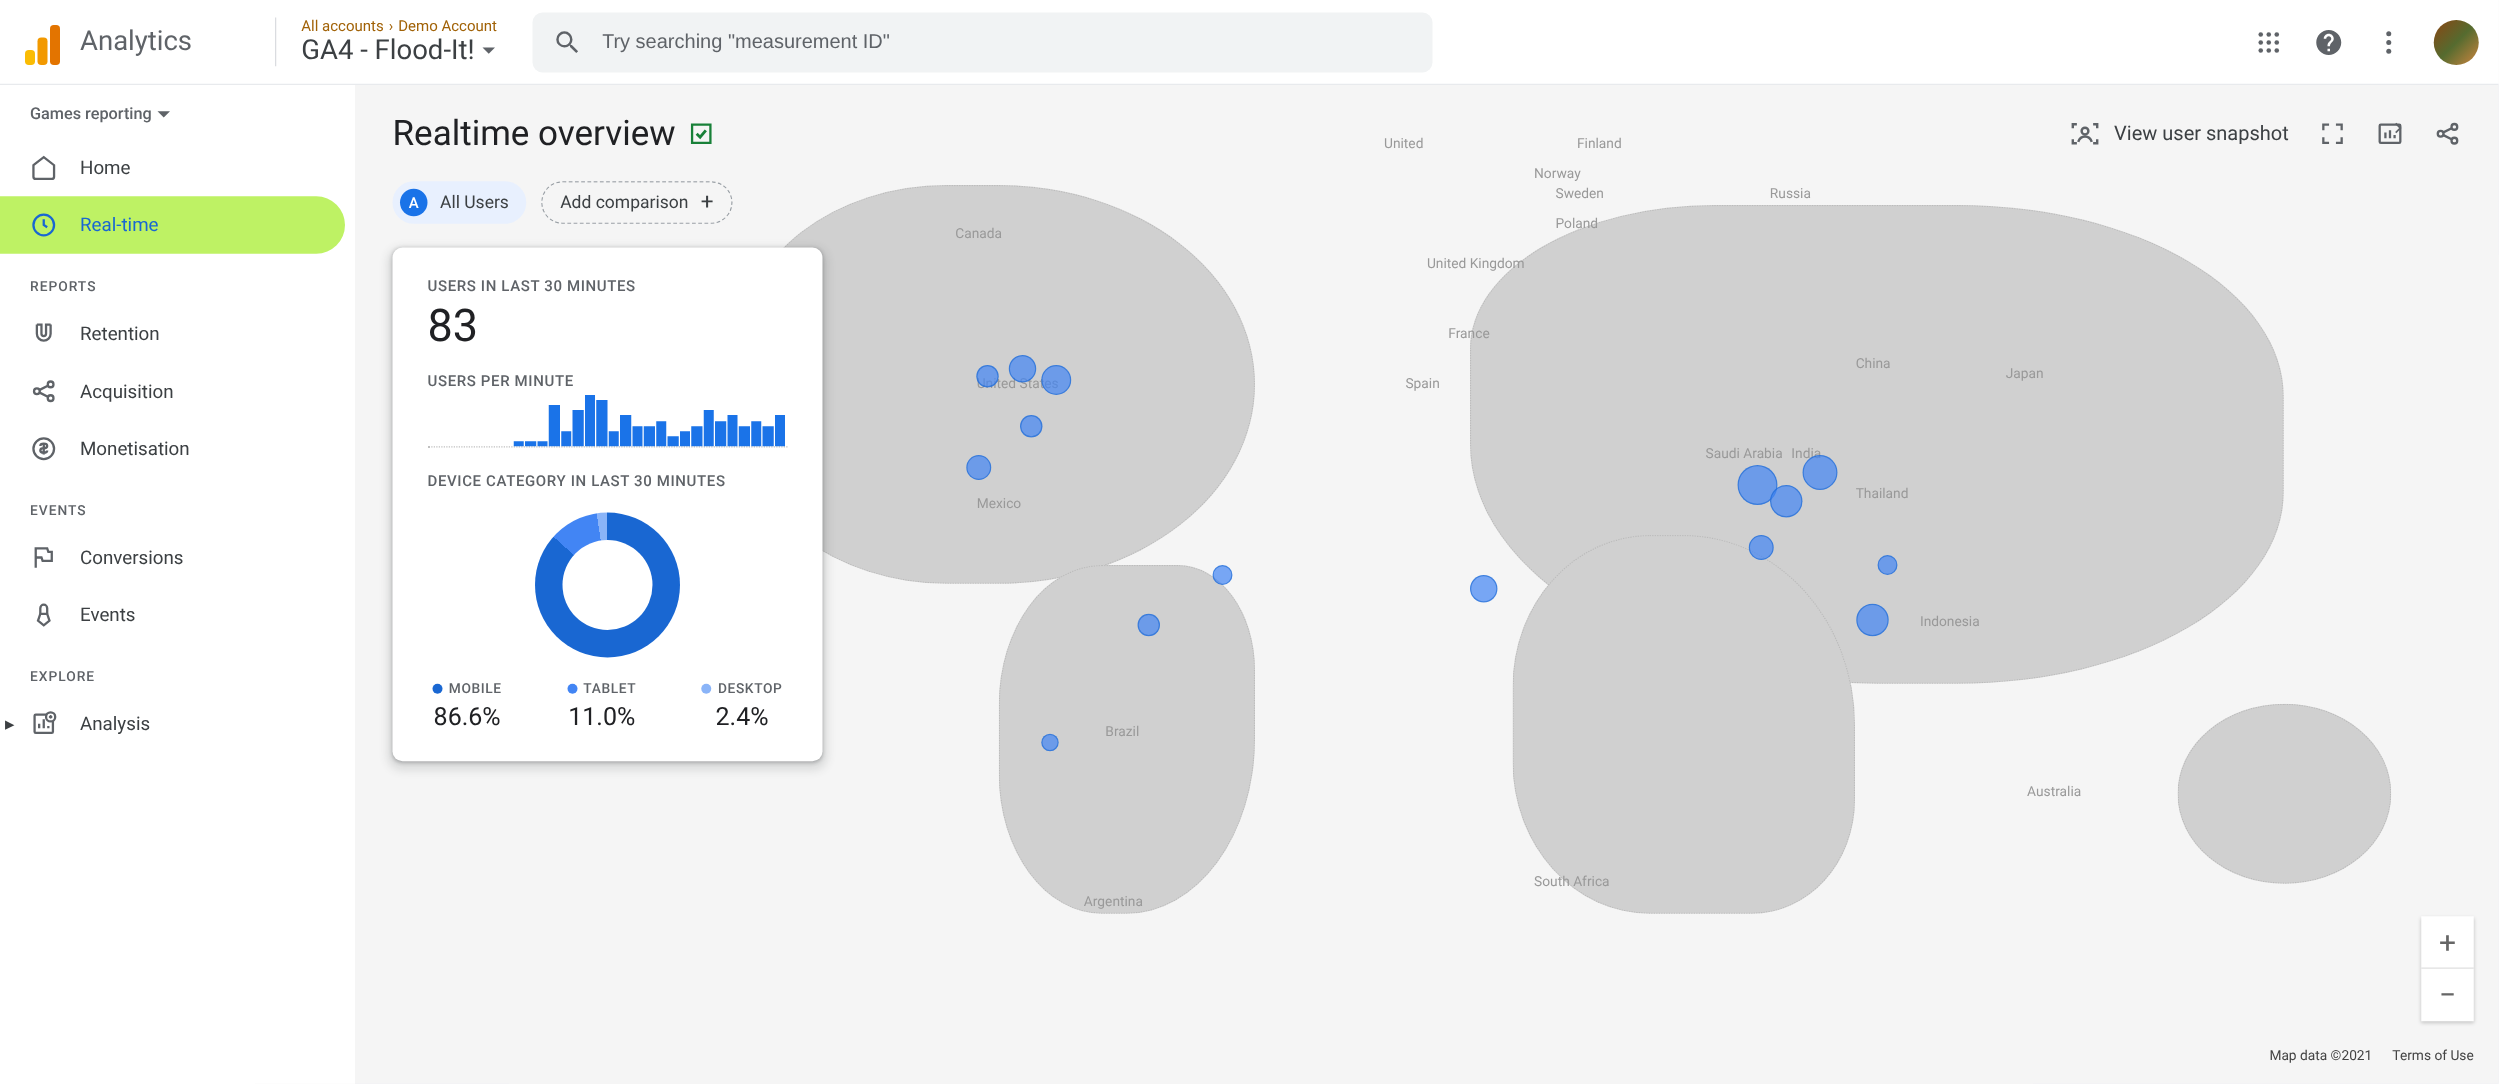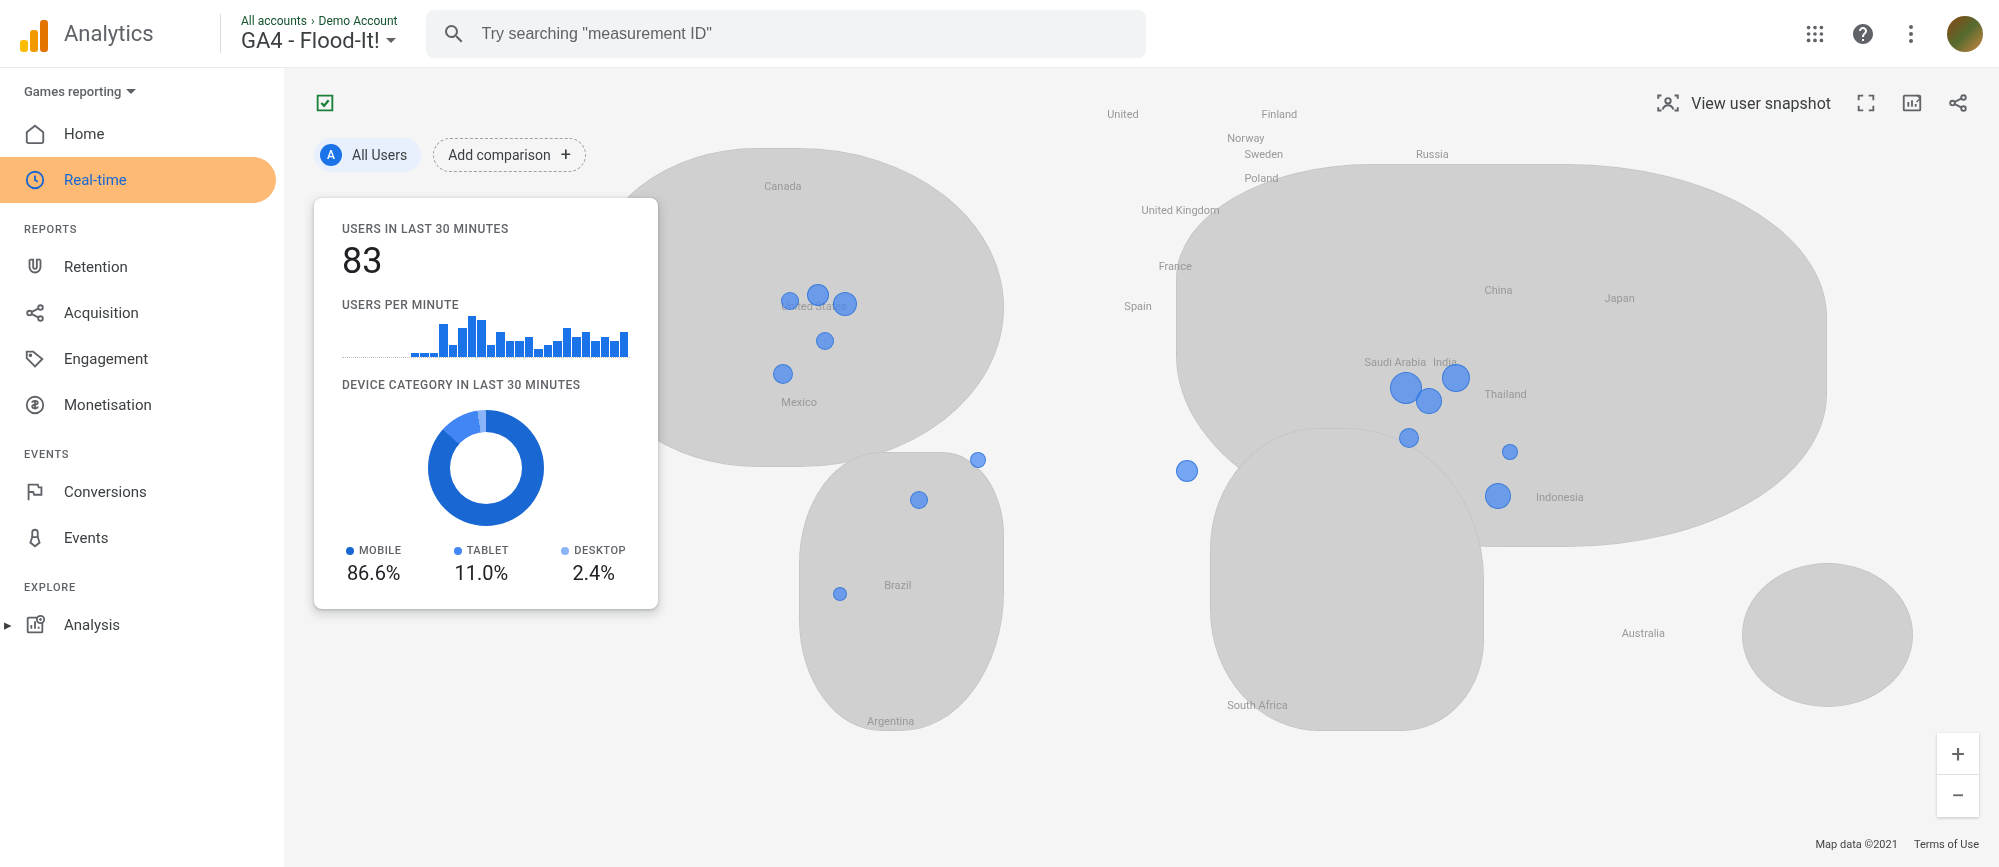--- a/index.html
+++ b/index.html
@@ -16,21 +16,21 @@
 }
 .logo-area { display: flex; align-items: center; gap: 12px; min-width: 184px; }
 .ga-logo { width: 36px; height: 36px; display: flex; align-items: flex-end; justify-content: center; gap: 2px; }
 .ga-logo .bar { border-radius: 3px; width: 8px; }
 .ga-logo .b1 { height: 12px; background: #fabc04; }
 .ga-logo .b2 { height: 22px; background: #f29900; }
 .ga-logo .b3 { height: 32px; background: #e37400; }
 .logo-text { font-size: 22px; color: #5f6368; font-weight: 400; }
 
 .property-selector { border-left: 1px solid #dadce0; padding-left: 20px; display: flex; flex-direction: column; justify-content: center; }
-.breadcrumb-small { font-size: 12px; color: #14532d; display: flex; align-items: center; gap: 4px; }
+.breadcrumb-small { font-size: 12px; color: #a16207; display: flex; align-items: center; gap: 4px; }
 .property-name { font-size: 22px; color: #3c4043; display: flex; align-items: center; gap: 6px; }
 .chevron-down { border-style: solid; border-width: 5px 5px 0 5px; border-color: #5f6368 transparent transparent transparent; }
 
 .search-bar {
   flex: 1;
   max-width: 720px;
   height: 48px;
   background: #f1f3f4;
   border-radius: 8px;
   display: flex;
@@ -43,21 +43,21 @@
 
 .header-right { margin-left: auto; display: flex; align-items: center; gap: 24px; }
 .icon-btn { width: 24px; height: 24px; display: flex; align-items: center; justify-content: center; color: #5f6368; cursor: pointer; }
 .avatar { width: 36px; height: 36px; border-radius: 50%; background: linear-gradient(135deg, #8B4513, #556B2F, #CD853F); }
 
 
 .sidebar { width: 284px; padding-top: 16px; height: calc(100vh - 68px); overflow-y: auto; }
 .sidebar-section-header { padding: 0 24px 12px 24px; display: flex; align-items: center; gap: 4px; }
 .section-title { font-size: 13px; color: #5f6368; font-weight: 500; }
 .nav-item { display: flex; align-items: center; gap: 18px; padding: 12px 24px; color: #3c4043; font-size: 15px; cursor: pointer; border-radius: 0 24px 24px 0; margin-right: 8px; }
-.nav-item.active { background: #fdba74; color: #1967d2; }
+.nav-item.active { background: #bef264; color: #1967d2; }
 .nav-item .nav-icon { width: 22px; height: 22px; display: flex; align-items: center; justify-content: center; flex-shrink: 0; }
 .nav-group-label { padding: 20px 24px 8px 24px; font-size: 11px; color: #5f6368; font-weight: 500; letter-spacing: 0.8px; }
 .expand-icon { position: absolute; left: 4px; }
 
 
 .content { display: flex; }
 .main { flex: 1; position: relative; height: calc(100vh - 68px); overflow: hidden; background: #e8eaed; }
 .map-bg { position: absolute; inset: 0; background: #f5f5f5; }
 .country-label { position: absolute; font-size: 11px; color: #999; }
 .country-shape { position: absolute; background: #d0d0d0; border: 1px dotted #bbb; }
@@ -197,29 +197,20 @@
     <div class="nav-item">
       <span class="nav-icon">
         <svg width="22" height="22" viewBox="0 0 24 24" fill="none" stroke="#5f6368" stroke-width="2">
             <circle cx="6" cy="12" r="2.5"></circle>
             <circle cx="18" cy="6" r="2.5"></circle>
             <circle cx="18" cy="18" r="2.5"></circle>
             <path d="M8 11l8-4M8 13l8 4"></path>
           </svg>
       </span>
       <span>Acquisition</span>
-    </div>
-    <div class="nav-item">
-      <span class="nav-icon">
-        <svg width="22" height="22" viewBox="0 0 24 24" fill="none" stroke="#5f6368" stroke-width="2">
-            <path d="M20 12l-8 8-9-9V4h7l10 8z"></path>
-            <circle cx="7" cy="8" r="1"></circle>
-          </svg>
-      </span>
-      <span>Engagement</span>
     </div>
     <div class="nav-item">
       <span class="nav-icon">
         <svg width="22" height="22" viewBox="0 0 24 24" fill="none" stroke="#5f6368" stroke-width="2">
             <circle cx="12" cy="12" r="9"></circle>
             <path d="M12 7v10M9 9.5c0-1 1-2 3-2s3 1 3 2-1 2-3 2-3 1-3 2 1 2 3 2 3-1 3-2"></path>
           </svg>
       </span>
       <span>Monetisation</span>
     </div>
@@ -302,20 +293,21 @@
       <div class="dot" style="left:52%;top:49%;width:22px;height:22px;"></div>
       <div class="dot" style="left:64.5%;top:38%;width:32px;height:32px;"></div>
       <div class="dot" style="left:66%;top:40%;width:26px;height:26px;"></div>
       <div class="dot" style="left:67.5%;top:37%;width:28px;height:28px;"></div>
       <div class="dot" style="left:65%;top:45%;width:20px;height:20px;"></div>
       <div class="dot" style="left:71%;top:47%;width:16px;height:16px;"></div>
       <div class="dot" style="left:70%;top:52%;width:26px;height:26px;"></div>
     </div>
 
     <div class="page-header">
+      <span class="page-title">Realtime overview</span>
       <svg width="22" height="22" viewBox="0 0 24 24">
           <path fill="none" stroke="#188038" stroke-width="2" d="M4 4h16v16H4z"></path>
           <path fill="none" stroke="#188038" stroke-width="2.5" d="M8 12l3 3 5-6"></path>
         </svg>
       <div class="header-actions">
         <div class="snapshot-link">
           <svg width="26" height="26" viewBox="0 0 24 24" fill="none" stroke="#5f6368" stroke-width="1.8">
               <path d="M3 8V5h3M21 8V5h-3M3 16v3h3M21 16v3h-3"></path>
               <circle cx="12" cy="10" r="2.5"></circle>
               <path d="M7 18c1-3 3-4 5-4s4 1 5 4"></path>

